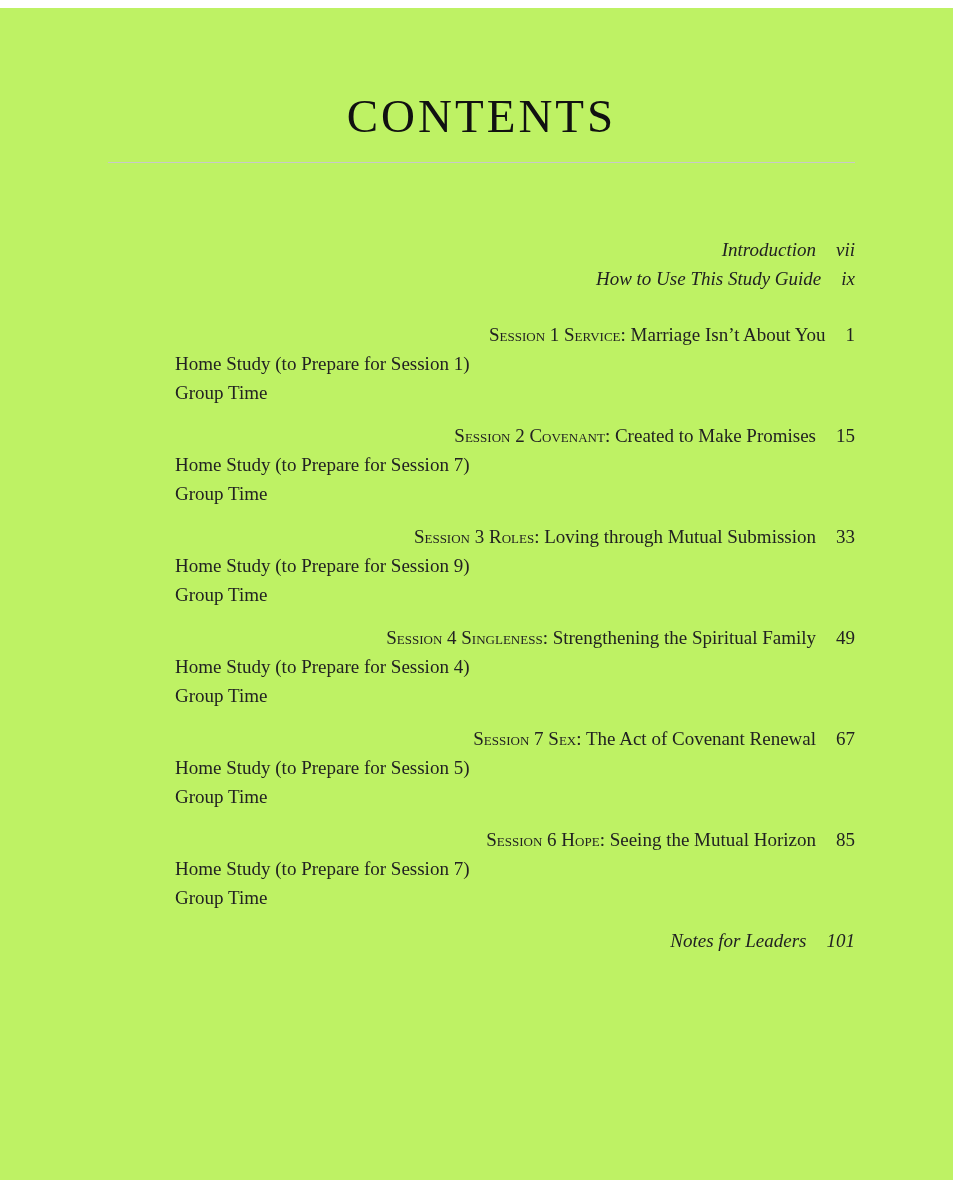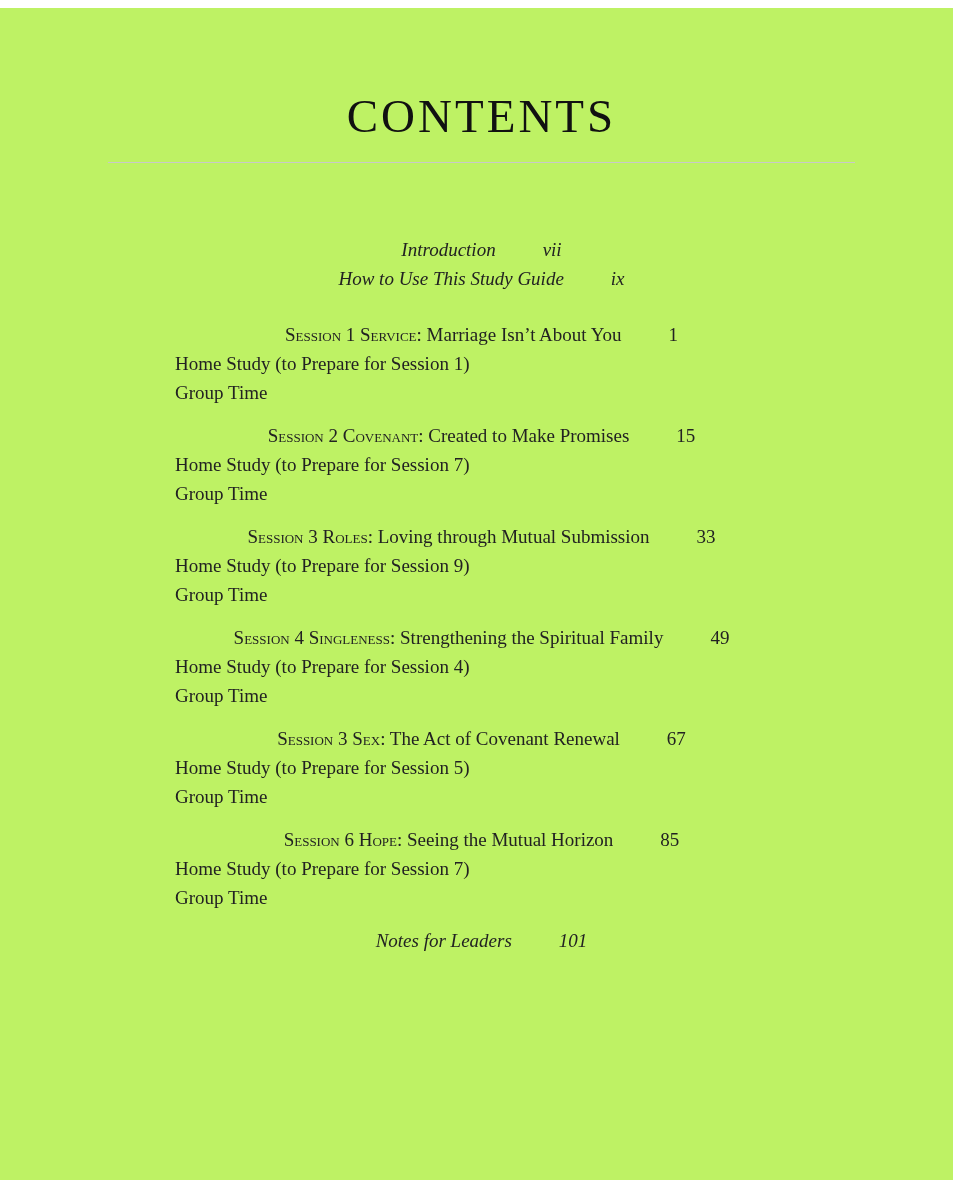--- a/index.html
+++ b/index.html
@@ -32,24 +32,23 @@
     border-top: 1px solid #c9c9c9;
     margin: 0 0 0 0;
     height: 0;
   }
   .toc {
     margin-top: 72px;
     font-size: 19px;
   }
   .row {
     display: flex;
-    justify-content: center;
+    justify-content: flex-end;
     align-items: baseline;
     line-height: 29px;
-    gap: 27px;
   }
   .row .label { padding-right: 20px; }
   .row .pg { white-space: nowrap; }
   .italic { font-style: italic; }
   .front-matter { margin-bottom: 27px; }
   .session { margin-bottom: 14px; }
   .sc { font-variant: small-caps; }
   .sub {
     line-height: 29px;
     padding-left: 67px;
@@ -108,21 +107,21 @@
       <div class="row">
         <span class="label"><span class="sc">Session 4 Singleness</span><span>: Strengthening the Spiritual Family</span></span>
         <span class="pg">49</span>
       </div>
       <div class="sub">Home Study (to Prepare for Session 4)</div>
       <div class="sub">Group Time</div>
     </div>
 
     <div class="session">
       <div class="row">
-        <span class="label"><span class="sc">Session 3 Sex</span><span>: The Act of Covenant Renewal</span></span>
+        <span class="label"><span class="sc">Session 7 Sex</span><span>: The Act of Covenant Renewal</span></span>
         <span class="pg">67</span>
       </div>
       <div class="sub">Home Study (to Prepare for Session 5)</div>
       <div class="sub">Group Time</div>
     </div>
 
     <div class="session">
       <div class="row">
         <span class="label"><span class="sc">Session 6 Hope</span><span>: Seeing the Mutual Horizon</span></span>
         <span class="pg">85</span>

